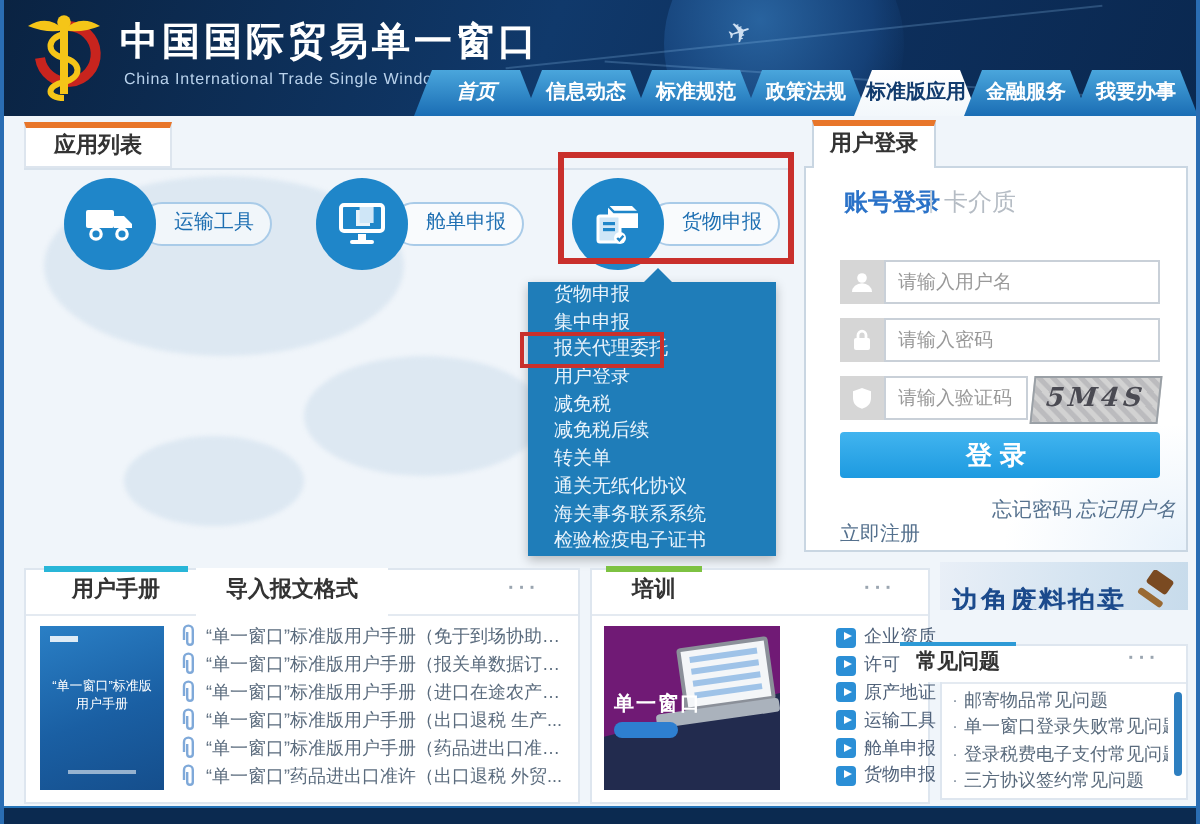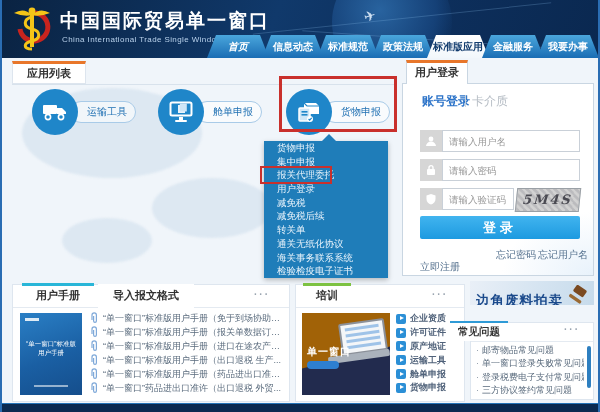--- a/index.html
+++ b/index.html
@@ -95,30 +95,30 @@
   .book .mark { position:absolute; left:5px; top:5px; width:14px; height:3px; background:rgba(255,255,255,.85); }
   .book .btitle { position:absolute; left:4px; top:26px; width:54px; color:#fff; font-size:6.5px;
     text-align:center; line-height:9px; }
   .book .bline { position:absolute; left:14px; bottom:8px; width:34px; height:2px; background:rgba(255,255,255,.55); }
 
   .mlist { position:absolute; left:88px; top:311px; width:196px; }
   .mrow { height:14px; display:flex; align-items:center; cursor:pointer; }
   .mrow svg { flex:0 0 9px; margin-right:4px; }
   .mrow span { font-size:9px; color:#5a6b7d; white-space:nowrap; overflow:hidden; text-overflow:ellipsis; }
 
-  .trainimg { position:absolute; left:300px; top:313px; width:88px; height:82px; background:#a16207; overflow:hidden; cursor:pointer; }
+  .trainimg { position:absolute; left:300px; top:313px; width:88px; height:82px; background:#701a75; overflow:hidden; cursor:pointer; }
   .trainimg .diag { position:absolute; left:-20px; top:44px; width:140px; height:70px; background:#222b4e; transform:rotate(-14deg); }
   .trainimg .cap { position:absolute; left:5px; top:32px; color:#fff; font-size:10px; font-weight:bold; letter-spacing:1px; }
   .trainimg .badge { position:absolute; left:5px; top:48px; width:32px; height:8px; background:#2e7fd0; border-radius:4px; }
   .laptop-screen { position:absolute; right:4px; top:8px; width:46px; height:32px; background:#f4f6f8;
     border:2px solid #8b9099; border-radius:2px; transform:rotate(-8deg); }
   .laptop-screen i { display:block; height:3px; margin:3px 4px 0; background:#9fc3e8; }
   .laptop-base { position:absolute; right:0px; top:40px; width:62px; height:7px; background:#aab2bc;
     border-radius:2px; transform:rotate(-8deg); }
-  .tlist { position:absolute; left:394px; top:312px; width:66px;font-weight:bold; }
+  .tlist { position:absolute; left:416px; top:312px; width:66px; }
   .trow { height:13.8px; display:flex; align-items:center; cursor:pointer; }
   .play { flex:0 0 10px; height:10px; background:#2b8fd6; border-radius:2px; margin-right:4px; position:relative; }
   .play:before { content:""; position:absolute; left:3.5px; top:2.5px; border-left:4px solid #fff;
     border-top:2.5px solid transparent; border-bottom:2.5px solid transparent; }
   .trow span { font-size:9px; color:#50627a; white-space:nowrap; }
 
   .banner { position:absolute; left:468px; top:281px; width:124px; height:24px; cursor:pointer; overflow:hidden;
     background:linear-gradient(100deg,#e9eff7 0%,#d5e4f1 55%,#c7dbeb 100%);
     background-image:linear-gradient(100deg,#e9eff7 0%,#d5e4f1 55%,#c7dbeb 100%),linear-gradient(60deg,transparent 60%,rgba(90,160,210,.35) 60%); }
   .banner-title { position:absolute; left:6px; top:11px; font-size:13.5px; font-weight:bold; color:#1b4a8c; letter-spacing:1px; }
@@ -259,21 +259,21 @@
           <path d="M6 1 L10.5 2.6 V6 C10.5 9 8.6 10.6 6 11.4 C3.4 10.6 1.5 9 1.5 6 V2.6 Z" fill="#fff"></path>
         </svg>
     </div>
     <input type="text" placeholder="请输入验证码" style="">
   </div>
   <div class="captcha">5M4S</div>
 
   <button class="login-btn">登录</button>
   <div class="login-link" style="left:418px;margin-top:12px;">立即注册</div>
   <div class="login-link" style="left:494px;">忘记密码</div>
-  <div class="login-link" style="left:536px;">忘记用户名</div>
+  <div class="login-link" style="left:536px;font-style:italic;">忘记用户名</div>
 
   <div class="card" style="left:10px;top:284px;width:278px;height:118px;"></div>
   <div class="card-tab-el cyan-top" style="left:20px;top:283px;width:72px;">用户手册</div>
   <div class="card-tab-el" style="left:96px;top:284px;width:96px;">导入报文格式</div>
   <div class="more-dots" style="left:252px;top:289px;">···</div>
   <div class="hline" style="left:11px;top:307px;width:276px;"></div>
 
   <div class="book">
     <div class="mark"></div>
     <div class="btitle">“单一窗口”标准版用户手册</div>

